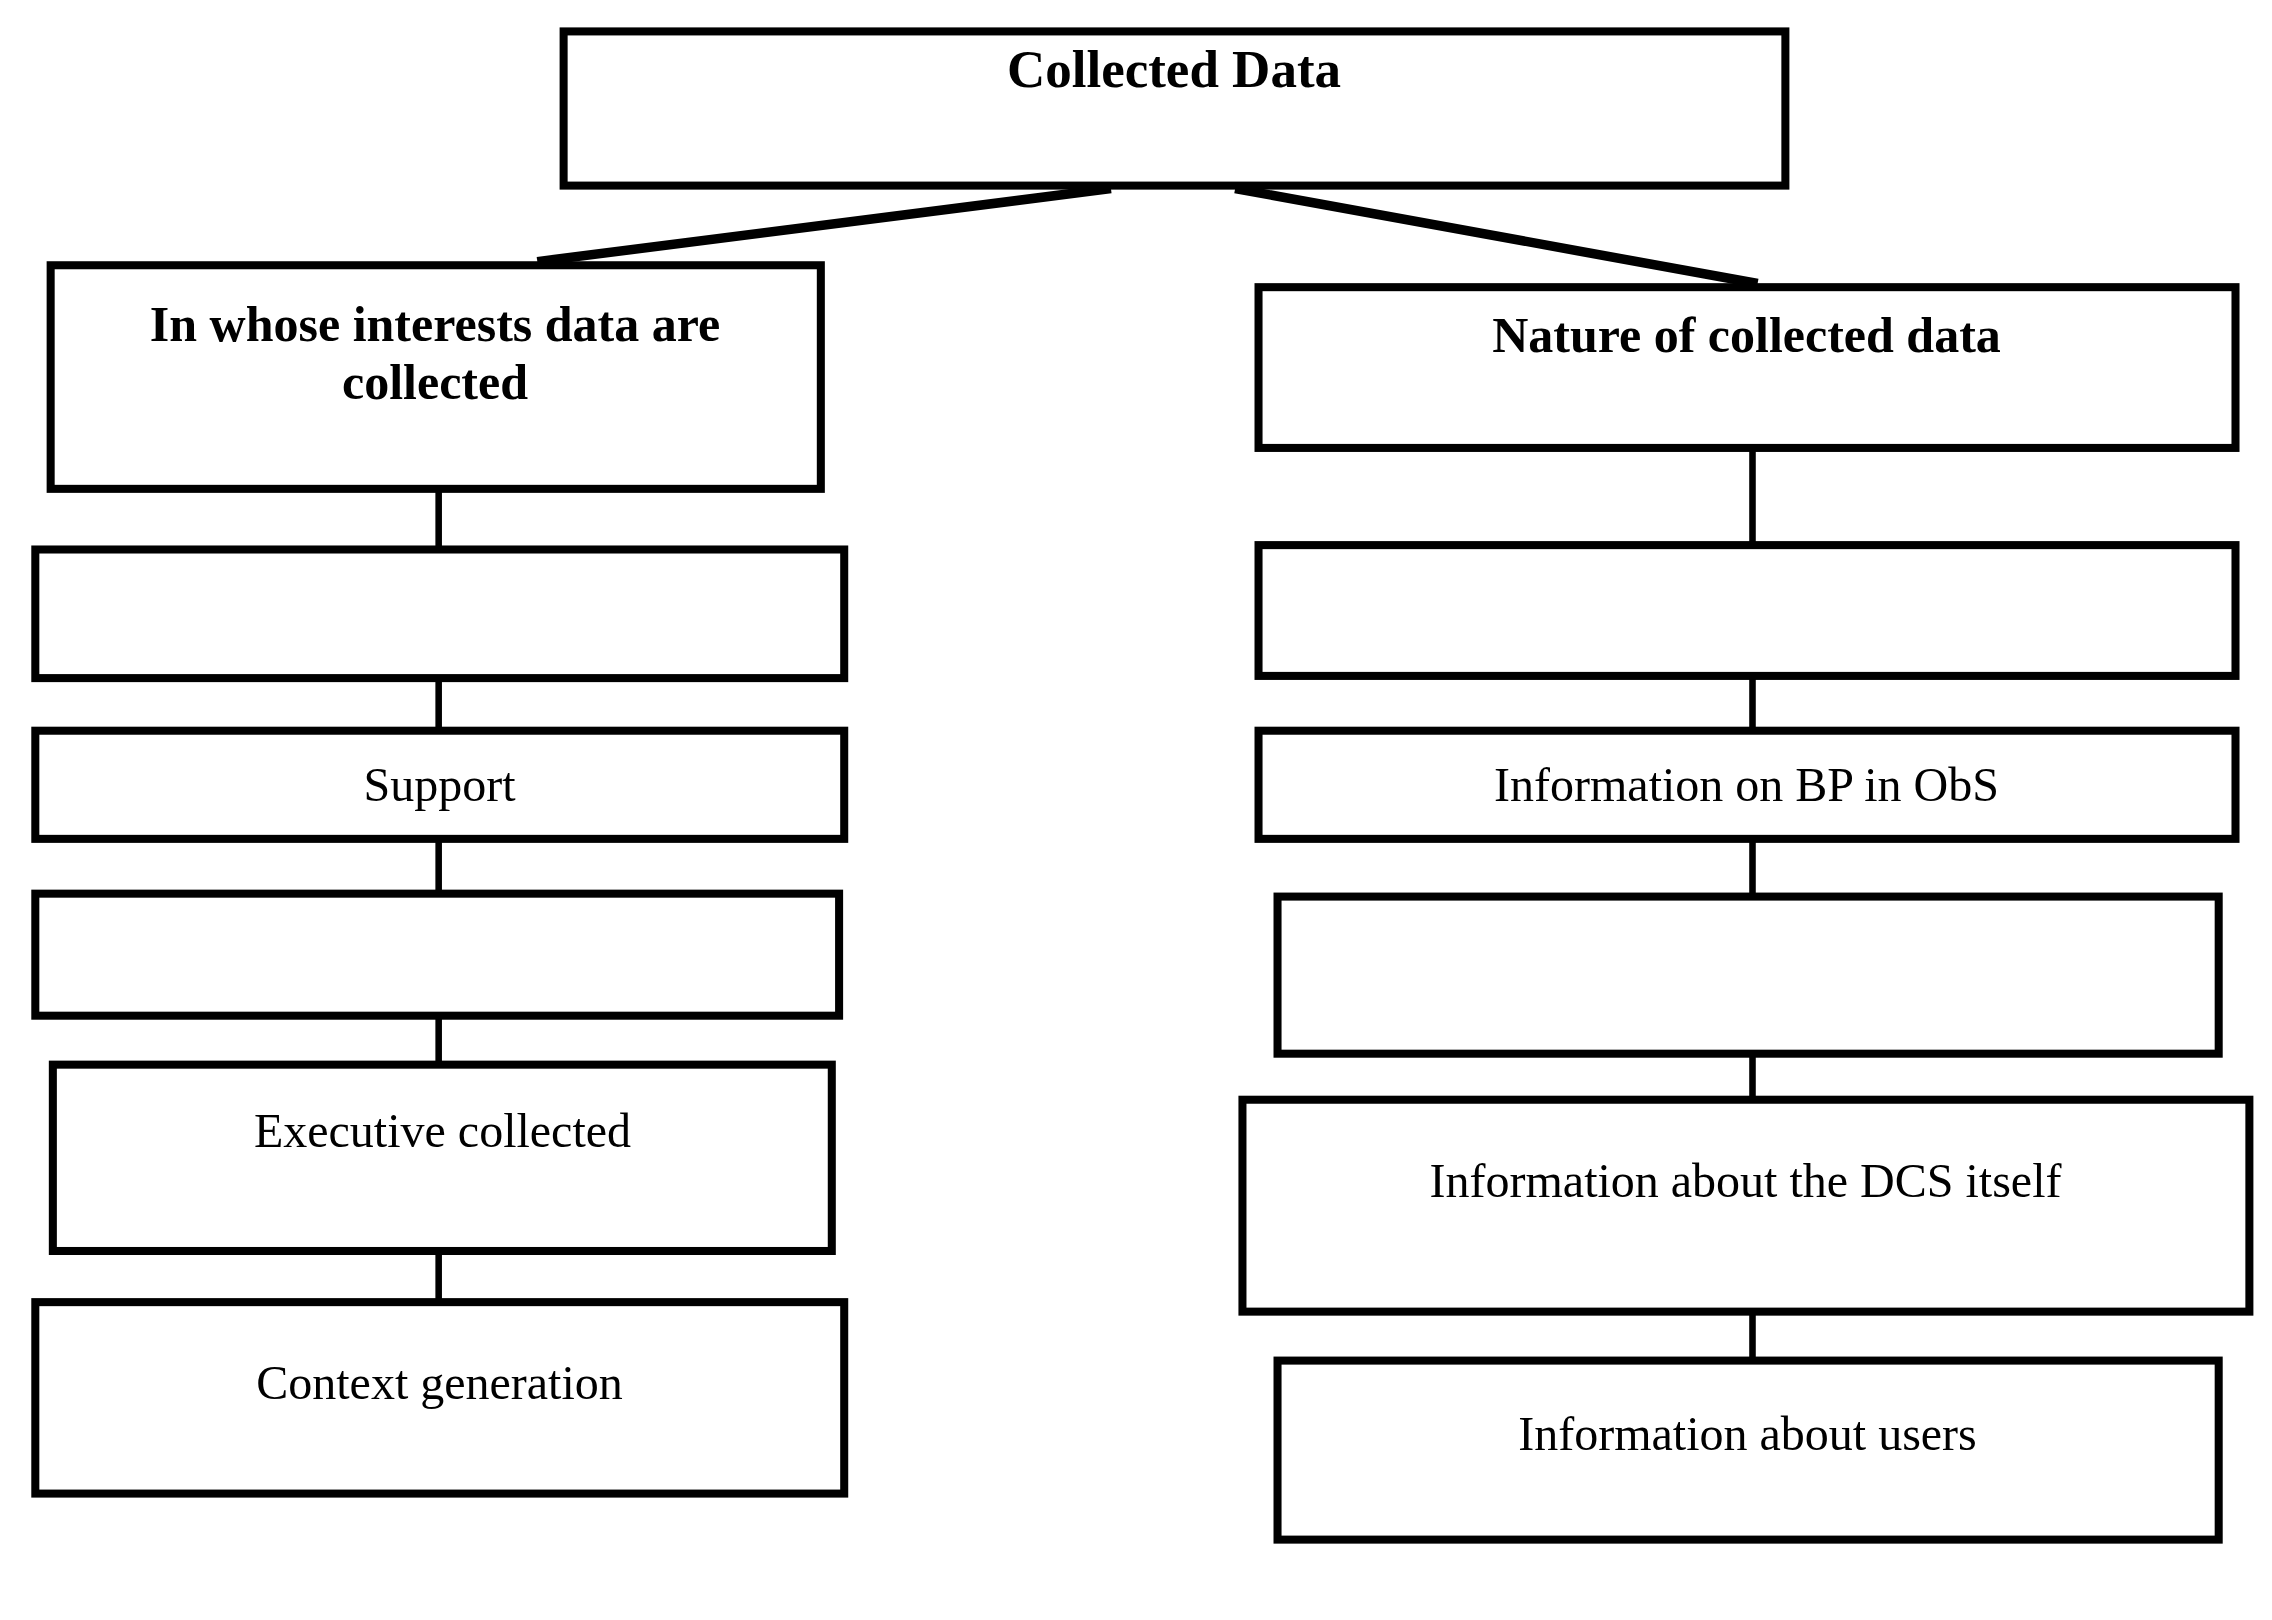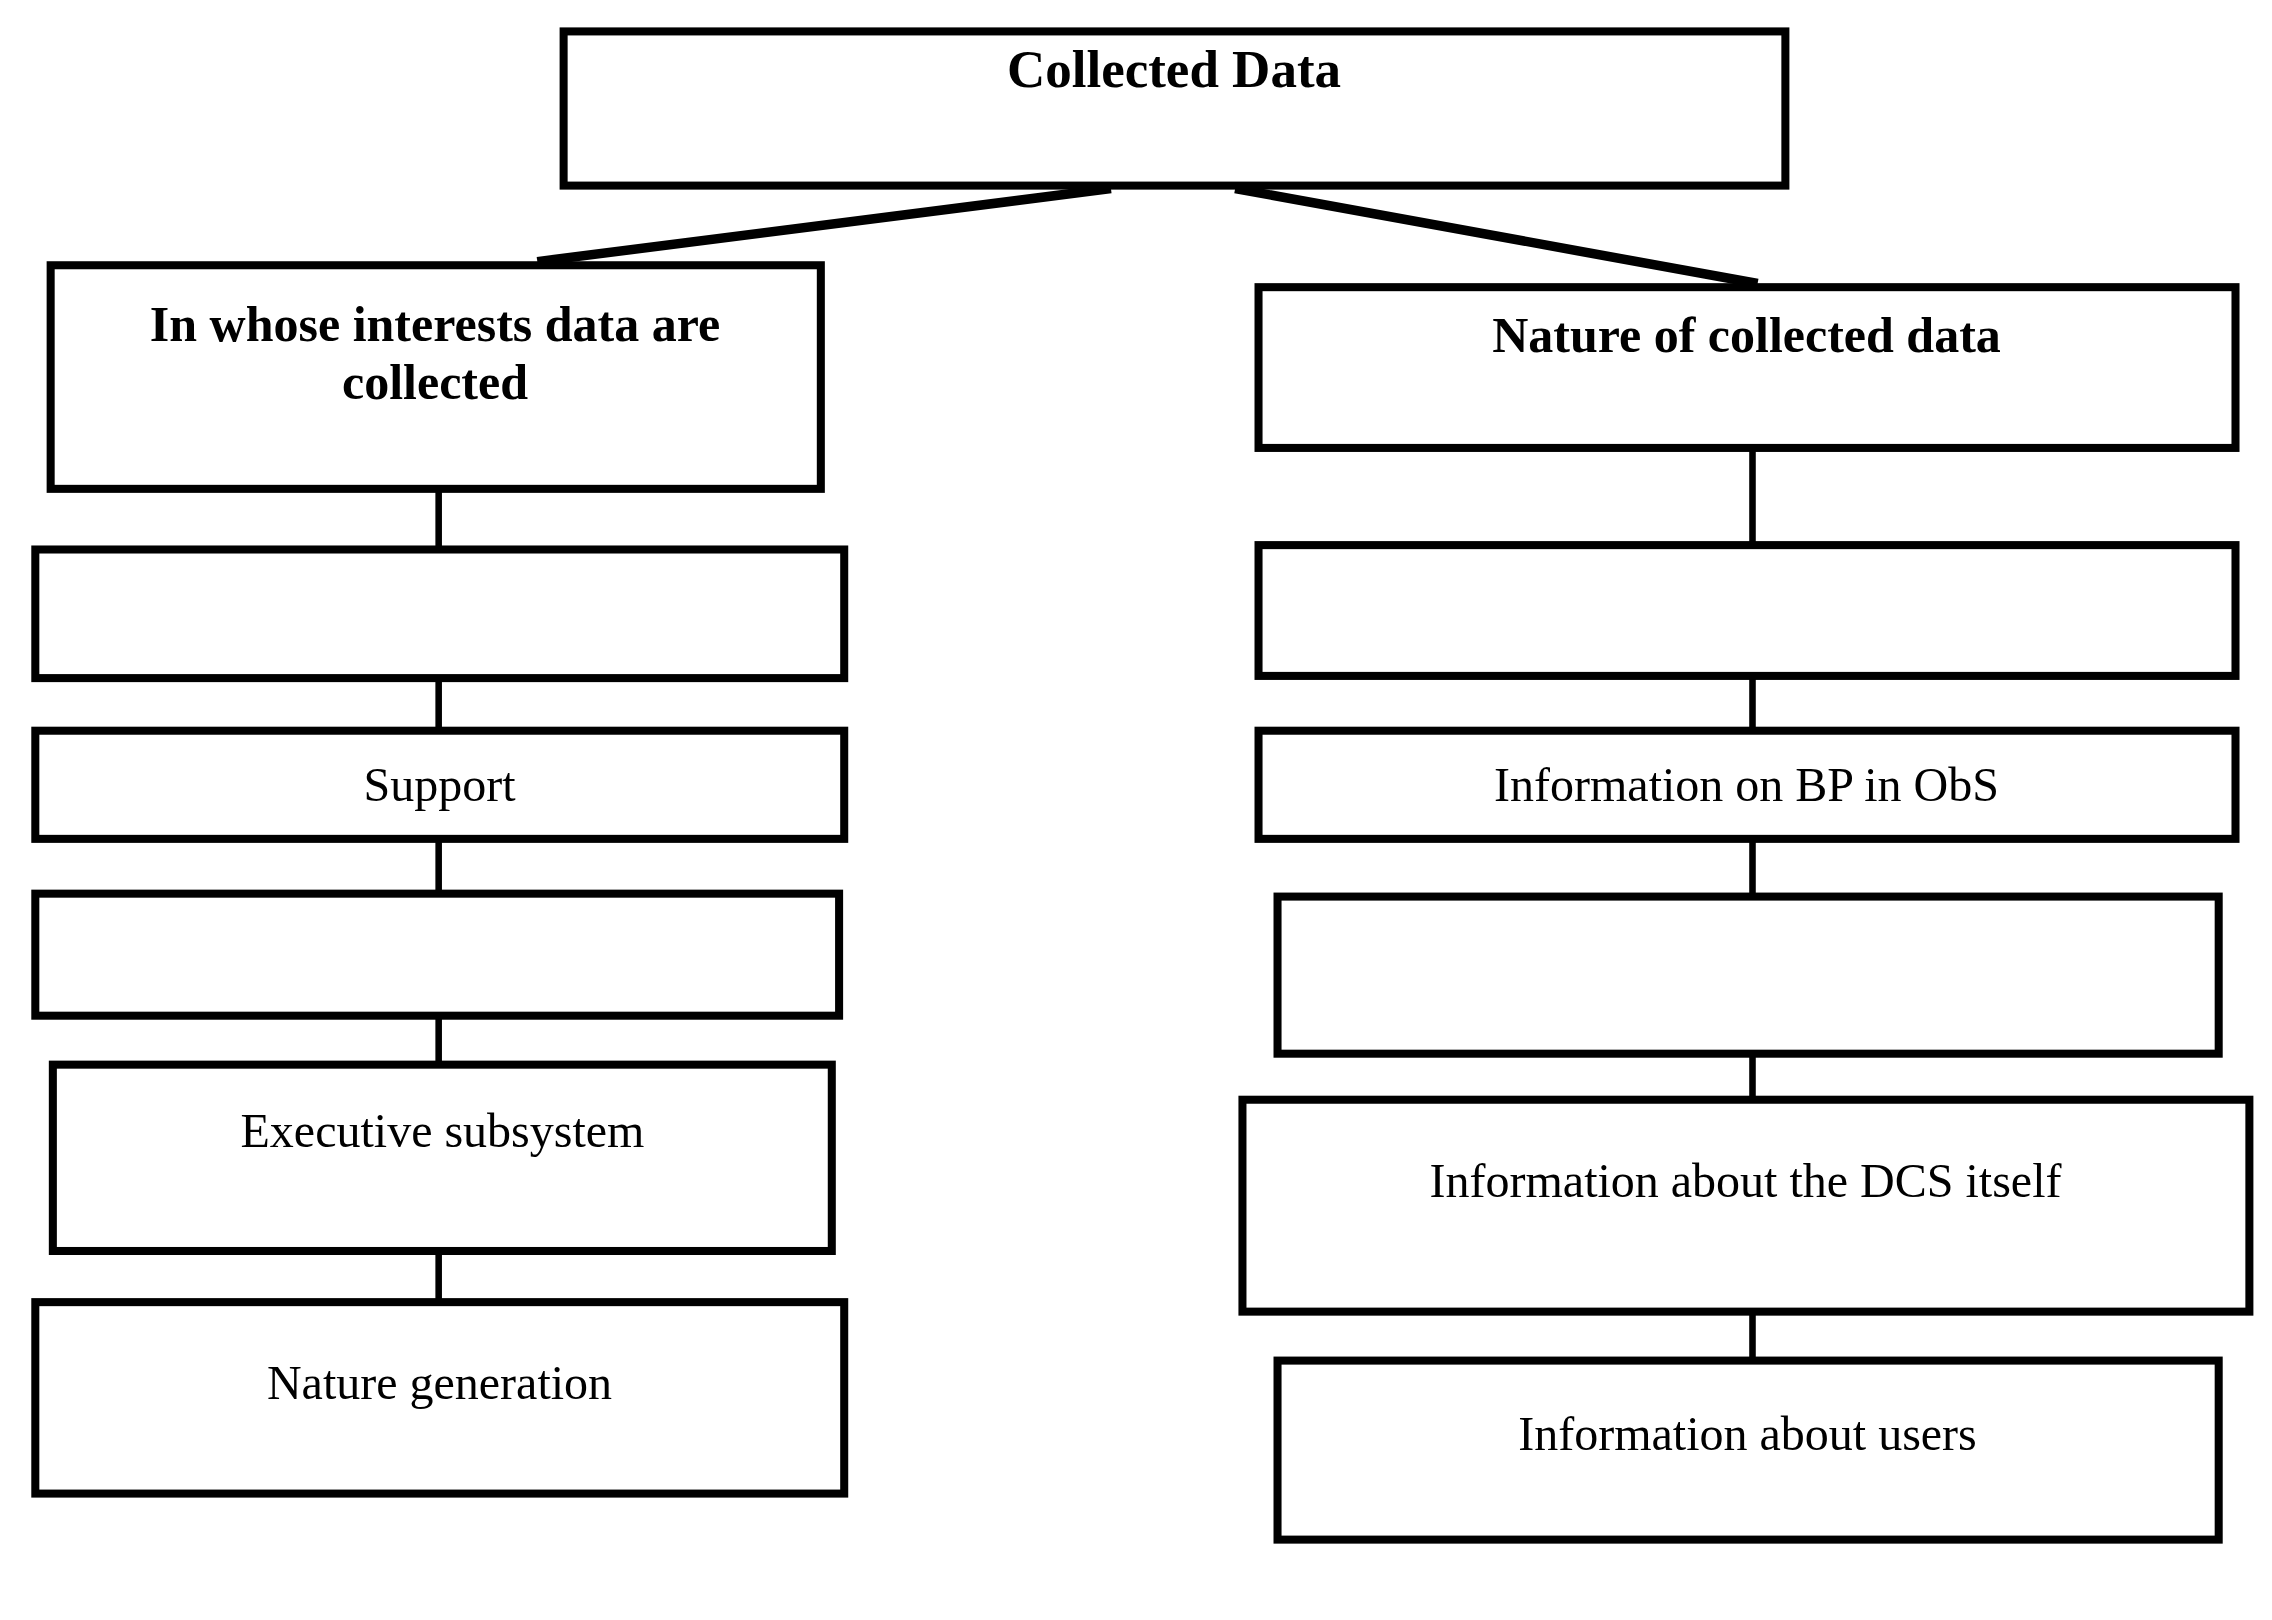--- a/index.html
+++ b/index.html
@@ -103,23 +103,23 @@
 
   <div class="node-label label-bold" style="left:563px; top:31px; width:1222px; height:77px; font-size:53px;">Collected Data</div>
 
   <div class="node-label label-bold" style="left:50px; top:280px; width:770px; height:146px; font-size:50px;text-align:center;">In whose interests data are
 collected</div>
 
 
   <div class="node-label" style="left:35px; top:731px; width:809px; height:108px; font-size:48px;">Support</div>
 
 
-  <div class="node-label" style="left:53px; top:1065px; width:779px; height:132px; font-size:48px;">Executive subsystem</div>
+  <div class="node-label" style="left:53px; top:1065px; width:779px; height:132px; font-size:48px;">Executive collected</div>
 
-  <div class="node-label" style="left:35px; top:1302px; width:809px; height:161px; font-size:48px;">Nature generation</div>
+  <div class="node-label" style="left:35px; top:1302px; width:809px; height:161px; font-size:48px;">Context generation</div>
 
   <div class="node-label label-bold" style="left:1258px; top:287px; width:977px; height:96px; font-size:50px;">Nature of collected data</div>
 
 
   <div class="node-label" style="left:1258px; top:731px; width:977px; height:108px; font-size:48px;">Information on BP in ObS</div>
 
 
   <div class="node-label" style="left:1242px; top:1100px; width:1007px; height:161px; font-size:48px;text-align:center;">Information about the DCS itself</div>
 
   <div class="node-label" style="left:1277px; top:1361px; width:941px; height:146px; font-size:48px;text-align:center;">Information about users</div>

